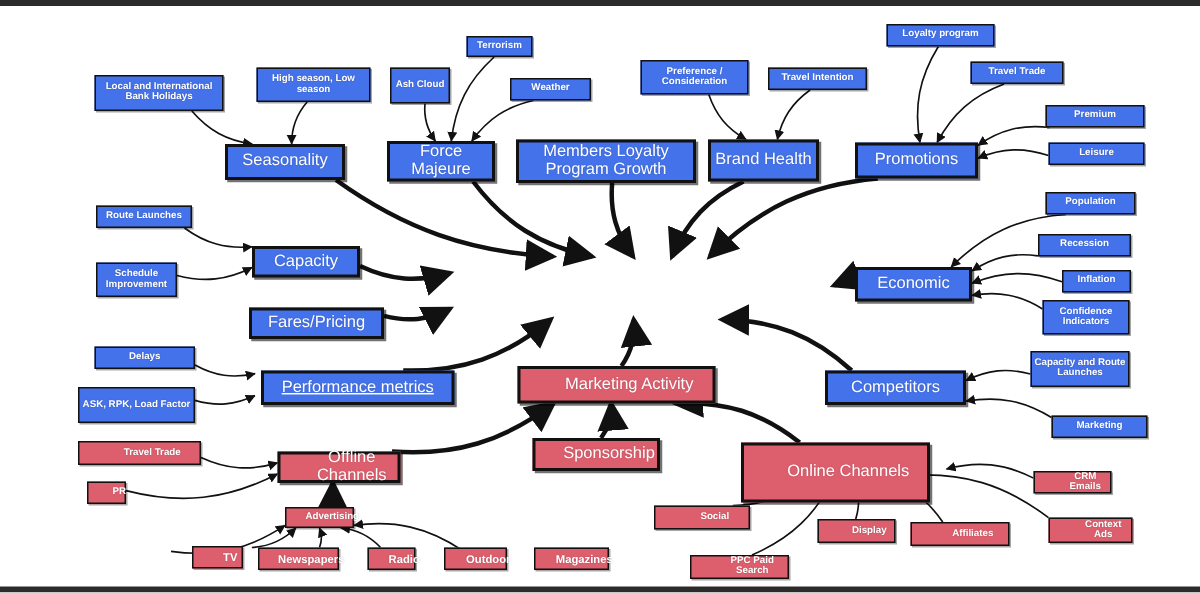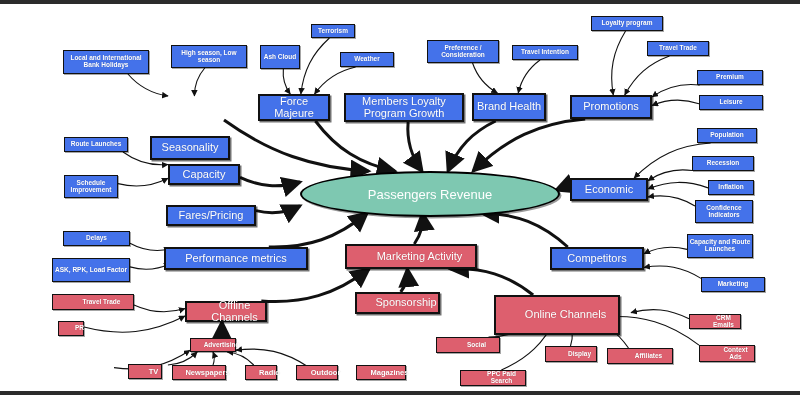--- a/index.html
+++ b/index.html
@@ -78,26 +78,23 @@
         <path d="M585.1647058823529,115 C539.4095686478674,119.05171492284822 505.8236862949263,134.65171492284824 473.21176470588233,167" fill="none" stroke="#111" stroke-width="3" marker-end="url(#aht)"></path>
         <path d="M570,186.03867403314916 C565.0744751381216,184.25835359116022 560.8744751381215,184.31636464088396 556,186.23204419889504" fill="none" stroke="#111" stroke-width="3" marker-end="url(#aht)"></path>
         <path d="M567.7744360902255,243 C542.0203308270677,219.6944060150376 516.0985263157895,209.4944060150376 481.36842105263156,209" fill="none" stroke="#111" stroke-width="3" marker-end="url(#aht)"></path>
         <path d="M240,173.3125 C260.38125,182.873125 278.38125,184.279375 300,178" fill="none" stroke="#111" stroke-width="3" marker-end="url(#aht)"></path>
         <path d="M256,206.6267281105991 C272.02897695852533,210.76698617511522 285.2289769585254,209.3374930875576 300,201.86175115207374" fill="none" stroke="#111" stroke-width="3" marker-end="url(#aht)"></path>
         <path d="M268.7894736842105,243 C307.7248421052631,244.09157894736842 337.2511578947369,233.89157894736843 367.2105263157895,209" fill="none" stroke="#111" stroke-width="3" marker-end="url(#aht)"></path>
         <path d="M414.29457364341084,240 C421.24626356589147,230.22851162790698 423.6974263565891,220.92851162790697 422.4651162790698,209" fill="none" stroke="#111" stroke-width="3" marker-end="url(#aht)"></path>
       </g>
   </svg>
 
-  <div id="center">
-    <span>Passengers Revenue</span>
-  </div>
 
   <div id="node-layer">
-      <div class="node blue lvl1" style="left: 150px; top: 92px; width: 80px; height: 24px; margin-top: 40px;">
+      <div class="node blue lvl1" style="left: 150px; top: 92px; width: 80px; height: 24px;">
         <span>Seasonality</span>
       </div>
       <div class="node blue lvl2" style="left: 63px; top: 46px; width: 86px; height: 24px;">
         <span>Local and International Bank Holidays</span>
       </div>
       <div class="node blue lvl2" style="left: 171px; top: 41px; width: 76px; height: 23px;">
         <span>High season, Low season</span>
       </div>
       <div class="node blue lvl1" style="left: 258px; top: 90px; width: 72px; height: 27px;">
         <span>Force Majeure</span>
@@ -167,21 +164,21 @@
       </div>
       <div class="node blue lvl2" style="left: 64px; top: 133px; width: 64px; height: 15px;">
         <span>Route Launches</span>
       </div>
       <div class="node blue lvl2" style="left: 64px; top: 171px; width: 54px; height: 23px;">
         <span>Schedule Improvement</span>
       </div>
       <div class="node blue lvl1" style="left: 166px; top: 201px; width: 90px; height: 21px;">
         <span>Fares/Pricing</span>
       </div>
-      <div class="node blue lvl1" style="left: 164px; top: 243px; width: 144px; height: 23px;">
+      <div class="node blue lvl1" style="left: 174px; top: 243px; width: 129px; height: 23px; text-decoration: underline;">
         <span>Performance metrics</span>
       </div>
       <div class="node blue lvl2" style="left: 63px; top: 227px; width: 67px; height: 15px;">
         <span>Delays</span>
       </div>
       <div class="node blue lvl2" style="left: 52px; top: 254px; width: 78px; height: 24px;">
         <span>ASK, RPK, Load Factor</span>
       </div>
       <div class="node red lvl1" style="left: 345px; top: 240px; width: 132px; height: 25px;">
         <span>Marketing Activity</span>

